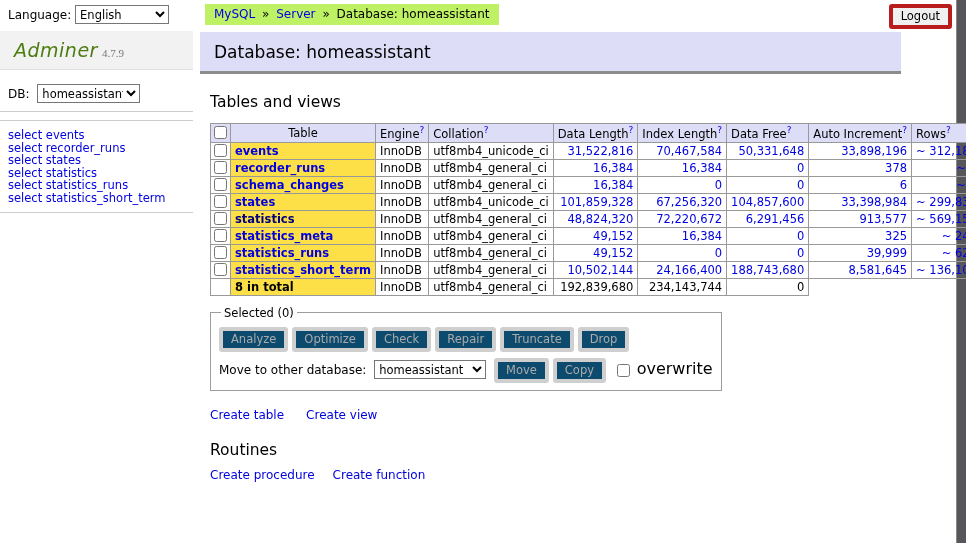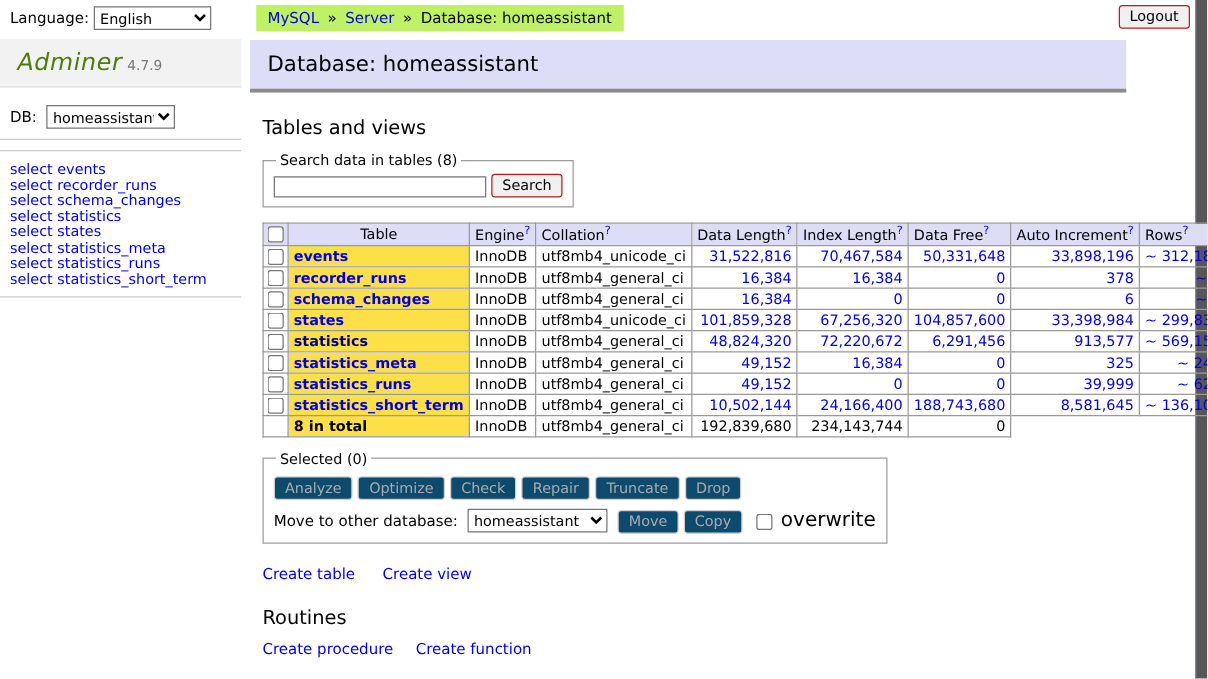--- a/index.html
+++ b/index.html
@@ -14,38 +14,38 @@
 
   
   .scrollbar { position:absolute; right:0; top:0; width:10px; height:543px; background:#56565b; border-left:1px solid #8a8a8a; }
 
   
   .sidebar { position:absolute; left:0; top:0; width:193px; }
   .lang-row { margin:5px 0 0 8px; height:20px; white-space:nowrap; }
   .lang-row select { width:94px; }
   .h1block { margin-top:6px; background:#f2f2f2; border-bottom:1px solid #e0e0e0; padding:8px 0 8px 14px; }
   .h1block .adminer { font-style:italic; font-size:19px; color:#4d7c0f; letter-spacing:0.5px; }
-  .h1block .ver { font-size:11px; color:#777; margin-left:4px; }
+  .h1block .ver { font-size:11px; color:#777; margin-left:4px;font-family:Liberation Serif, serif; }
   .db-row { margin:14px 0 0 8px; white-space:nowrap; }
   .db-row select { width:103px; margin-left:4px; }
   .sidebar hr { border:none; border-top:1px solid #ccc; margin:8px 0; }
   .side-actions { margin:0 0 0 8px; width:178px; line-height:15px; }
   .side-actions a { margin-right:14px; white-space:nowrap; }
   .side-tables { list-style:none; margin:6px 0 0 8px; padding:0; line-height:12.5px; }
   .side-tables li { margin:0; padding:0; }
   .side-tables a { font-size:11.5px; }
 
   
   .main { position:absolute; left:200px; top:0; width:701px; }
   .breadcrumb { display:inline-block; margin:4px 0 0 5px; background:#bef264; padding:3px 9px 4px 9px; font-size:12px; }
   .breadcrumb .sep { color:#000; margin:0 3px; }
   .logout-wrap { position:absolute; right:14px; top:4px; }
   button, .btn {
     font-family:"DejaVu Sans","Liberation Sans",sans-serif; font-size:11.5px;
-    background:#f0f0f0; border:1px solid #b91c1c; border-radius:3px; padding:1px 8px 2px; color:#000;
+    background:#f0f0f0; border:4px solid #b91c1c; border-radius:3px; padding:1px 8px 2px; color:#000;
   }
   .btn-disabled { color:#ababab; border-color:#cfcfcf; background:#0c4a6e; }
   h2.page-title { margin:7px 0 0 0; font-size:17px; font-weight:normal; background:#ddddf7; border-bottom:3px solid #8c8c8c; padding:10px 0 9px 14px; width:701px; }
   .content { padding-left:10px; }
   .subnav { margin-top:17px; }
   .subnav a { margin-right:16px; }
   h3.sec { font-size:15.5px; font-weight:normal; margin:19px 0 0 0; }
   fieldset { display:inline-block; border:1px solid #9d9d9d; margin:10px 0 0 0; padding:4px 8px 7px 8px; }
   legend { font-size:11.5px; padding:0 3px; margin-left:2px; }
   input[type=text] { width:170px; height:17px; border:1px solid #767676; font-size:11.5px; padding:1px 3px; }
@@ -95,24 +95,22 @@
       <span>DB:</span>
       <select>
         <option>homeassistant</option>
       </select>
     </div>
     <hr>
     <hr>
     <ul class="side-tables" id="sidebar-tables">
         <li><a>select events</a></li>
         <li><a>select recorder_runs</a></li>
-        <li><a>select schema_changes</a></li>
+        <li><a>select states</a></li>
         <li><a>select statistics</a></li>
-        <li><a>select states</a></li>
-        <li><a>select statistics_meta</a></li>
         <li><a>select statistics_runs</a></li>
         <li><a>select statistics_short_term</a></li>
       </ul>
     <hr>
   </div>
 
   <div class="main">
     <div class="breadcrumb">
       <a>MySQL</a>
       <span class="sep">»</span>
@@ -120,25 +118,20 @@
       <span class="sep">»</span>
       <span>Database: homeassistant</span>
     </div>
 
     <h2 class="page-title">Database: homeassistant</h2>
 
     <div class="content">
 
       <h3 class="sec">Tables and views</h3>
 
-      <fieldset>
-        <legend>Search data in tables (8)</legend>
-        <input type="text" value="" style="">
-        <button>Search</button>
-      </fieldset>
 
       <table class="tables">
         <colgroup>
           <col style="width:23px">
             <col style="width:118px">
             <col style="width:45px">
             <col style="width:100px">
           <col style="width:70px">
             <col style="width:75px">
             <col style="width:61px">

